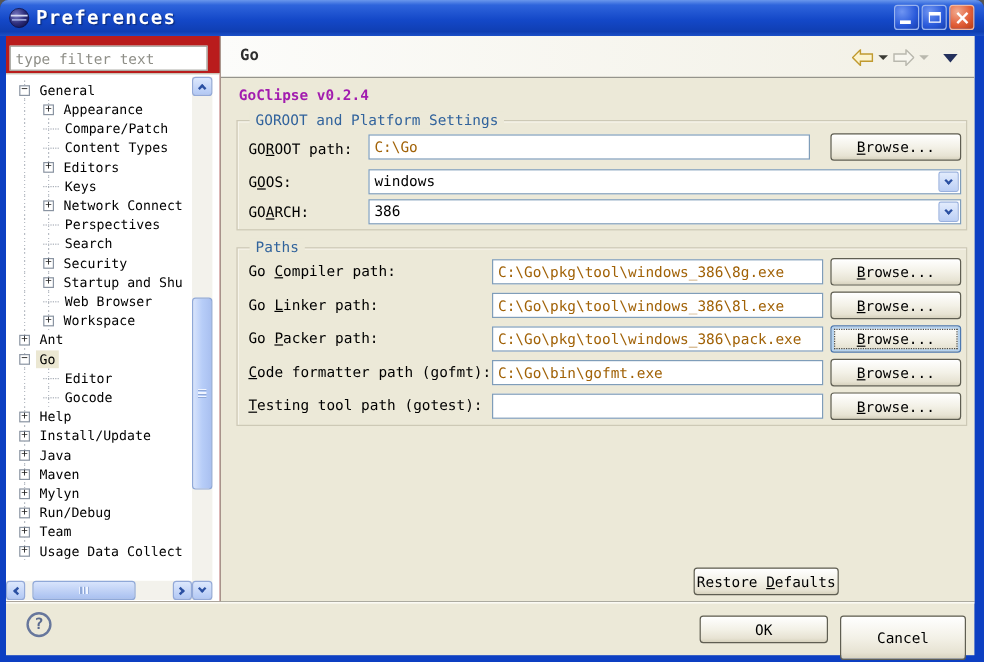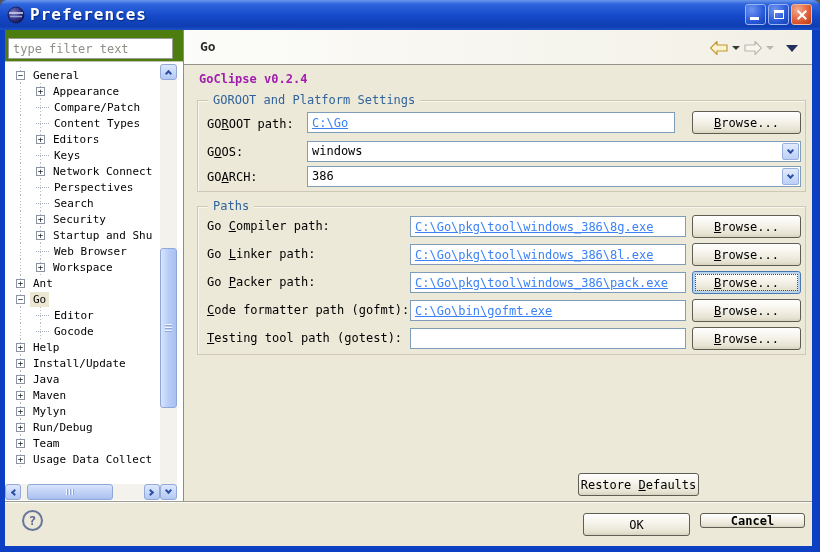--- a/index.html
+++ b/index.html
@@ -18,21 +18,21 @@
   .wbtn.closeb{background:radial-gradient(circle at 30% 25%,#f2ab90,#e2603a 55%,#b93a12);border-color:#f2b89e;}
   .glyph-min{position:absolute;left:4px;bottom:4px;width:9px;height:3px;background:#fff;}
   .glyph-max{position:absolute;left:5px;top:5px;width:10px;height:9px;border:1px solid #fff;border-top-width:3px;}
   .glyph-close{position:absolute;left:0;top:0;width:100%;height:100%;}
   .glyph-close::before,.glyph-close::after{content:"";position:absolute;left:4px;top:9px;width:12px;height:2px;background:#fff;}
   .glyph-close::before{transform:rotate(45deg);}
   .glyph-close::after{transform:rotate(-45deg);}
   
   .client{position:absolute;left:5px;top:30px;width:807px;height:516px;background:#ece9d8;}
   
-  .left-panel{position:absolute;left:0;top:0;width:179px;height:471px;background:#4d7c0f;border-right:1px solid #8e8d85;}
+  .left-panel{position:absolute;left:0;top:0;width:179px;height:471px;background:#b91c1c;border-right:1px solid #8e8d85;}
   .filter{position:absolute;left:3px;top:8px;width:165px;height:21px;border:1px solid #9c9c94;background:#fff;
     padding:2px 4px;font:12px "DejaVu Sans Mono",monospace;color:#555;outline:none;}
   .filter::placeholder{color:#8f8f88;}
   .tree{position:absolute;left:0;top:31px;width:178px;height:440px;background:#fff;border-top:1px solid #c4c1b2;overflow:hidden;}
   .tree-rows{position:absolute;left:0;top:5px;width:155px;}
   .trow{display:flex;align-items:center;height:16px;white-space:nowrap;overflow:hidden;
     background-repeat:no-repeat;cursor:default;}
   .trow{background-image:repeating-linear-gradient(180deg,#b7bcc4 0 1px,transparent 1px 3px);
     background-size:1px 100%;background-position:15px 0;}
   .trow.lv1{background-image:repeating-linear-gradient(180deg,#b7bcc4 0 1px,transparent 1px 3px),
@@ -76,21 +76,21 @@
   .caret-sm{width:0;height:0;border-left:4px solid transparent;border-right:4px solid transparent;border-top:4px solid #3a3a34;}
   .caret-sm.dis{border-top-color:#b9b8ae;}
   .caret-menu{width:0;height:0;border-left:6px solid transparent;border-right:6px solid transparent;border-top:7px solid #23305c;margin-left:8px;}
   .version{position:absolute;left:15px;top:42px;font-size:12px;color:#a21caf;font-weight:bold;}
   .group{position:absolute;border:1px solid #cdc9b6;border-radius:0;box-shadow:inset 1px 1px 0 #f9f7ef;}
   .g1{left:13px;top:70px;width:609px;height:92px;}
   .g2{left:13px;top:176px;width:609px;height:149px;}
   .gtitle{position:absolute;top:-8px;left:10px;background:#ece9d8;padding:0 5px;color:#31639c;font-size:12px;white-space:nowrap;}
   .flabel{position:absolute;font-size:12px;color:#000;white-space:nowrap;}
   .field{position:absolute;border:1px solid #7f9db9;background:#fff;padding:2px 4px;
-    font:12px "DejaVu Sans Mono",monospace;color:#3b82f6;outline:none;text-decoration:underline;}
+    font:12px "DejaVu Sans Mono",monospace;color:#a16207;outline:none;}
   .lbl-goroot{left:9px;top:16px;}  .goroot-input{left:109px;top:11px;width:368px;height:21px;}
   .lbl-goos{left:9px;top:44px;}    .combo-goos{left:109px;top:40px;}
   .lbl-goarch{left:9px;top:69px;}  .combo-goarch{left:109px;top:65px;}
   .combo{position:absolute;width:494px;height:21px;background:#fff;border:1px solid #7f9db9;}
   .combo-text{position:absolute;left:4px;top:2px;font-size:12px;color:#000;}
   .combo-btn{position:absolute;right:1px;top:1px;width:17px;height:17px;border:1px solid #98b0de;border-radius:2px;
     background:linear-gradient(180deg,#e2ebfc,#bcd0f6);display:flex;align-items:center;justify-content:center;}
   .prow{position:absolute;left:0;width:100%;height:23px;}
   .pfield{left:212px;top:0;width:276px;height:21px;}
   .xp-btn{position:absolute;border:1px solid #5f5e52;border-radius:3px;color:#000;text-align:center;
@@ -101,21 +101,21 @@
   .xp-btn.focused{border-color:#4c78b0;box-shadow:inset 0 0 0 2px #b6d3ef;outline:1px dotted #4a4a46;outline-offset:-4px;}
   .restore-btn{left:394px;top:443px;width:121px;height:23px;}
   .apply-btn{left:522px;top:443px;width:105px;height:23px;}
   
   .footer-sep{position:absolute;left:0;top:471px;width:100%;height:2px;
     background:linear-gradient(180deg,#9c9b92 0 1px,#fbfaf4 1px 2px);}
   .footer{position:absolute;left:0;top:473px;width:100%;height:43px;}
   .help-btn{position:absolute;left:17px;top:7px;width:21px;height:21px;border:2px solid #67779c;border-radius:50%;
     color:#5a6a8e;font:bold 13px/17px "DejaVu Sans Mono",monospace;text-align:center;background:transparent;}
   .ok-btn{left:578px;top:10px;width:107px;height:23px;position:absolute;}
-  .cancel-btn{left:695px;top:10px;width:105px;height:15px;position:absolute;font-weight:bold;}
+  .cancel-btn{left:695px;top:10px;width:105px;height:37px;position:absolute;}
   u{text-decoration:underline;}
 </style>
 </head>
 <body>
 
 <div class="window">
 
   <div class="titlebar">
     <span class="app-icon">
       <svg width="18" height="18" viewBox="0 0 18 18">

